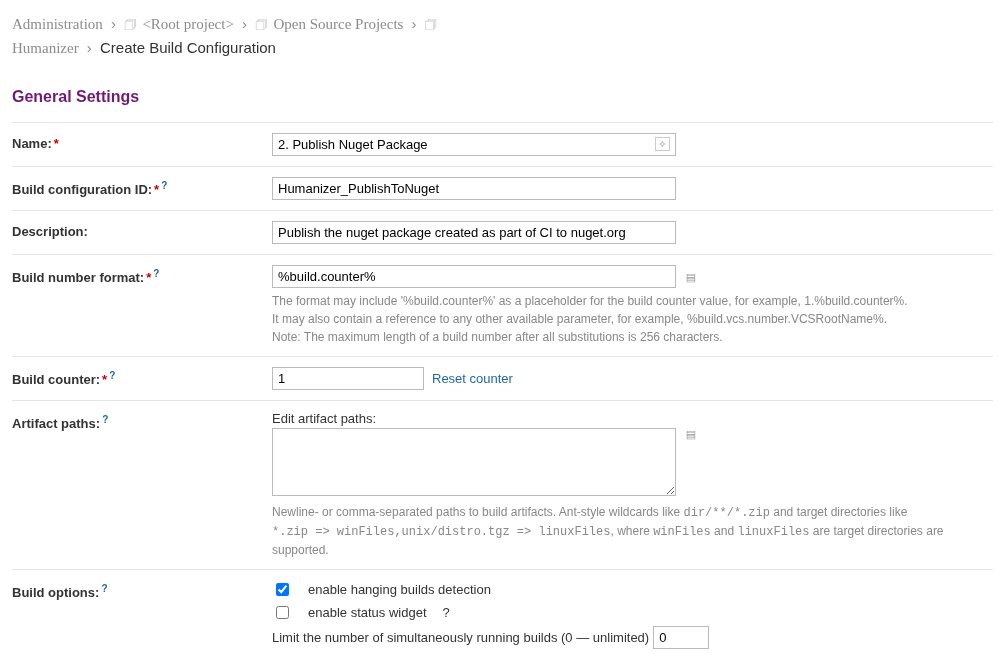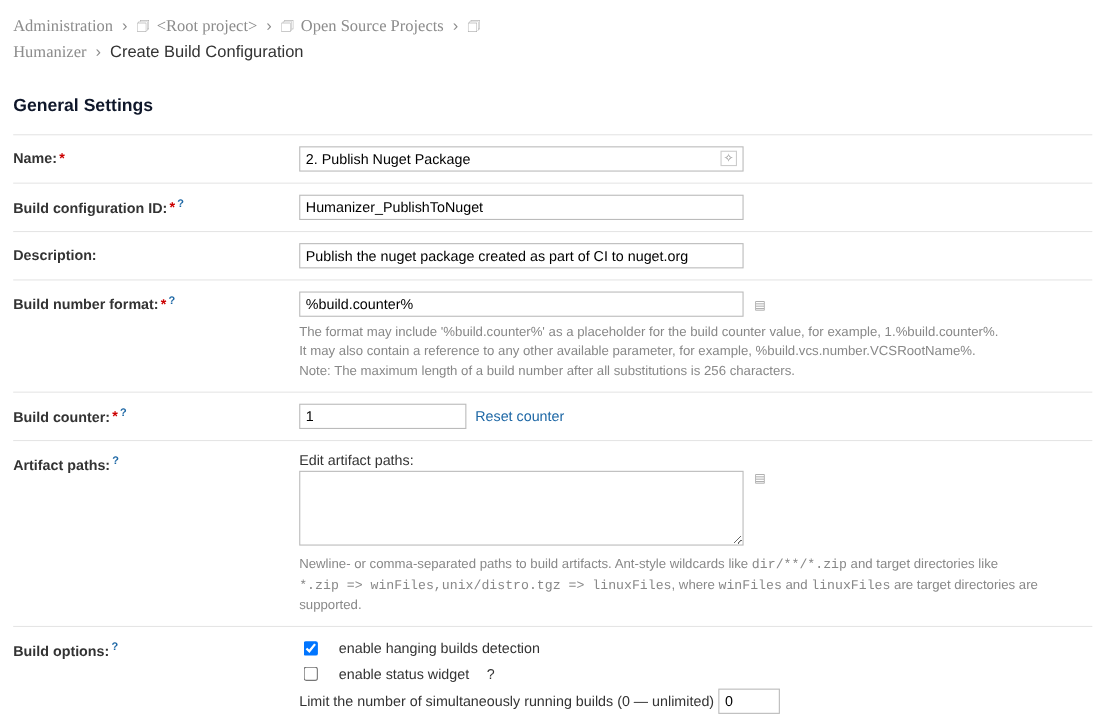--- a/index.html
+++ b/index.html
@@ -20,21 +20,21 @@
   }
   .breadcrumb .sep { color: #8c8c8c; margin: 0 4px; }
   .breadcrumb .crumb { color: #8c8c8c; font-family: Liberation Serif, serif; }
   .breadcrumb .current { color: #333; text-align: center; }
   .breadcrumb .proj-icon { color: #999; margin-right: 2px; font-size: 13px; display:inline-block; }
   h3.section-title {
     font-size: 16px;
     font-weight: bold;
     margin: 0 0 10px 0;
     padding-bottom: 6px;
-    color: #0f172a;
+    color: #701a75;
   }
   .form-row {
     display: flex;
     align-items: flex-start;
     padding: 10px 0;
     border-top: 1px solid #e5e5e5;
   }
   .form-row:first-of-type { border-top: 1px solid #e5e5e5; }
   .form-label {
     width: 260px;

